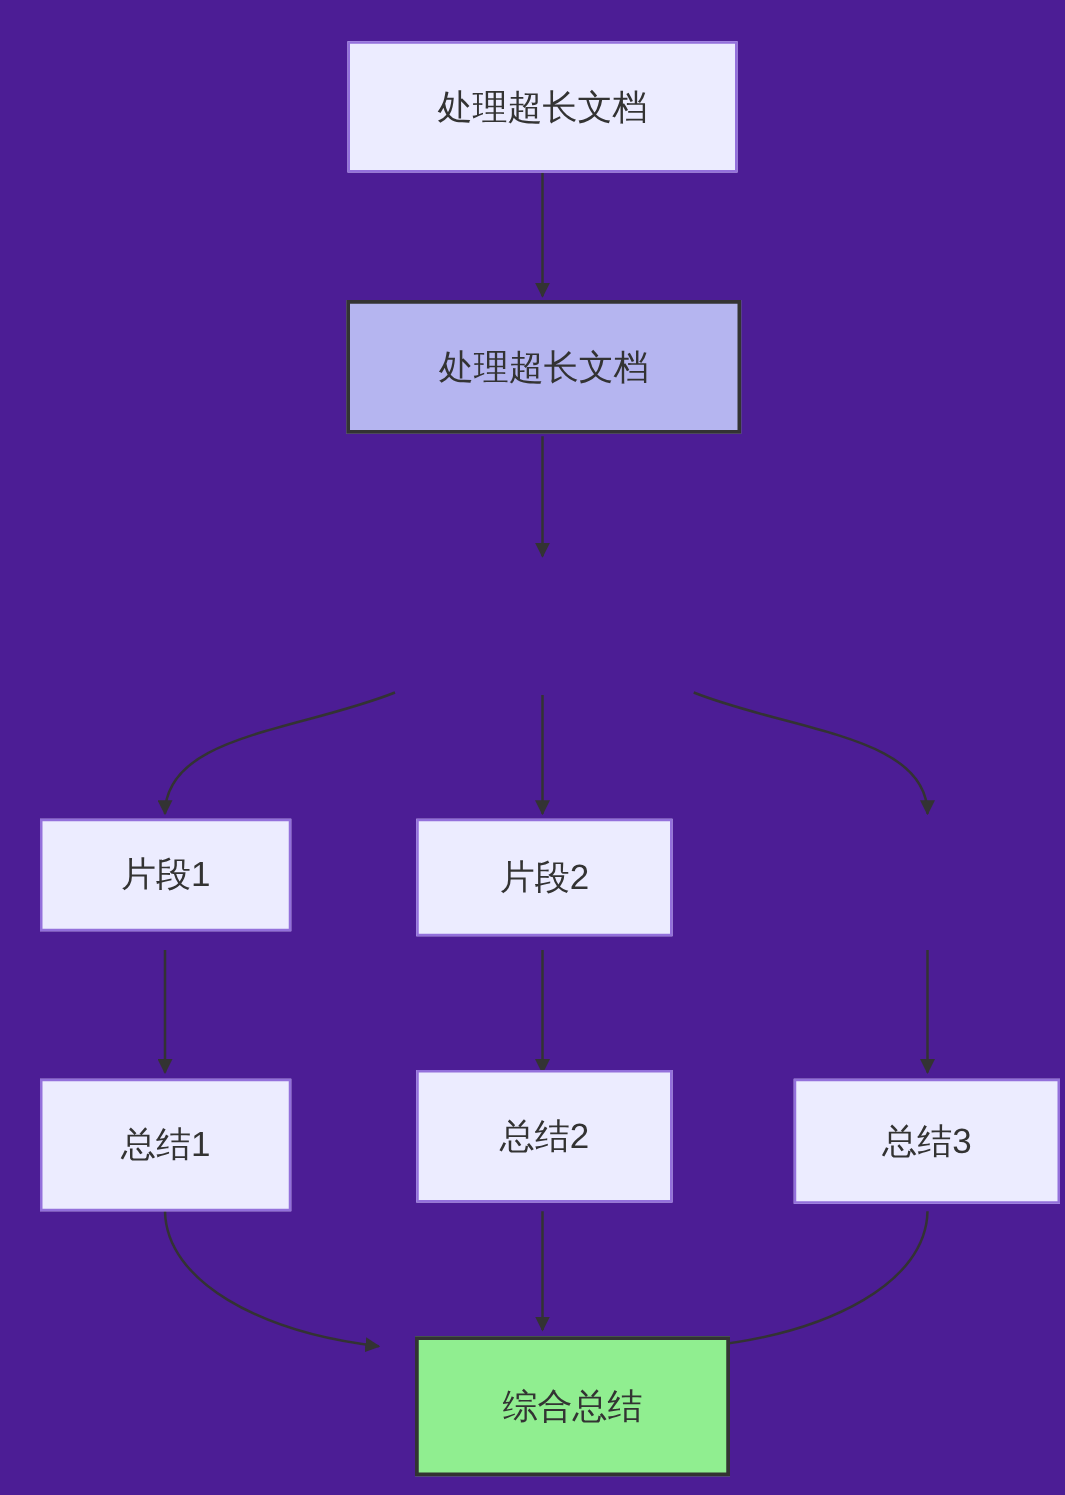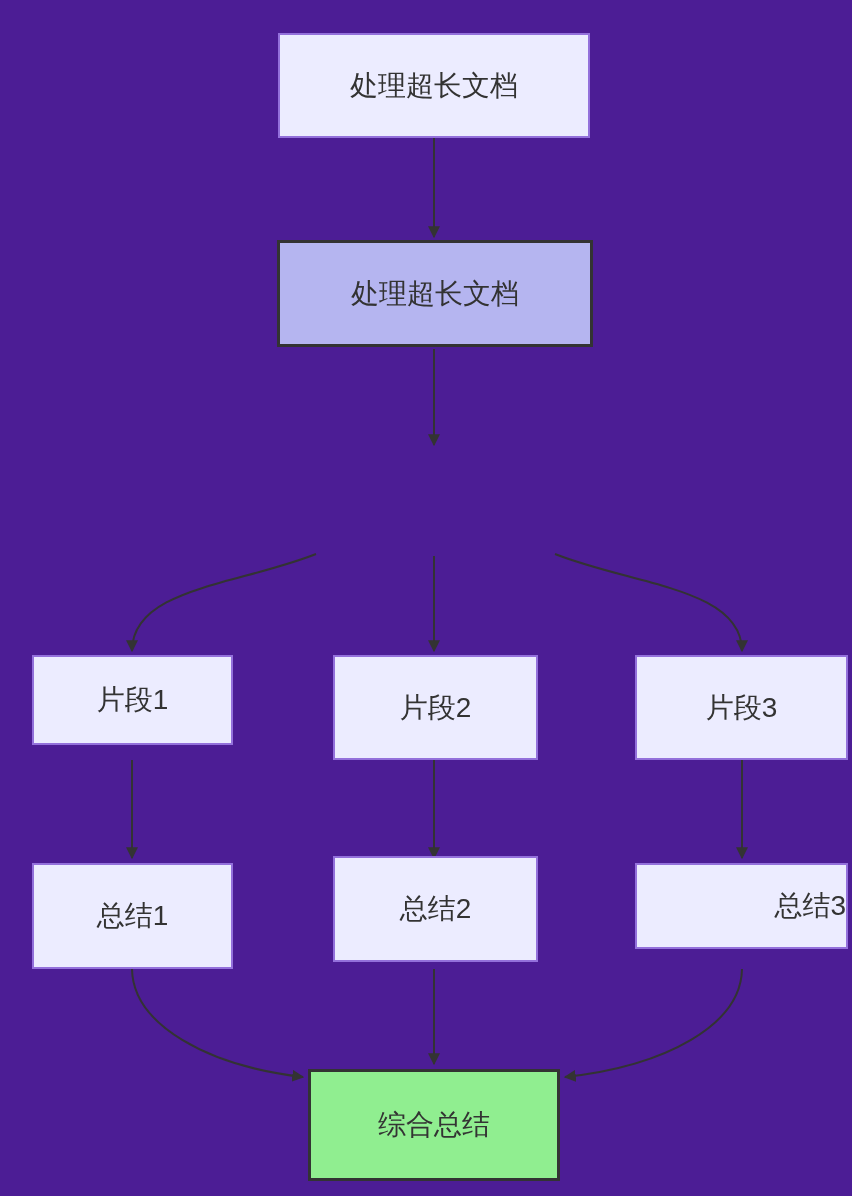--- a/index.html
+++ b/index.html
@@ -18,30 +18,30 @@
     box-sizing:border-box;
     background:#ECECFF;
     border:2px solid #9370DB;
     color:#333333;
     font-size:28px;
     line-height:1.2;
     text-align:center;
     white-space:nowrap;
   }
   .node--emphasis{background:#B5B5F0;border:3px solid #333333;}
-  .node--success{background:#90EE90;border:3px solid #333333;}
+  .node--success{background:#90EE90;border:3px solid #333333;margin-left:24px;}
   #n-doc      {left:278px;top:33px;  width:312px;height:105px;}
   #n-strategy {left:277px;top:240px; width:316px;height:107px;}
   #n-original {left:311px;top:448px; width:249px;height:108px;}
   #n-chunk1   {left:32px; top:655px; width:201px;height:90px;}
-  #n-chunk2   {left:333px;top:655px; width:205px;height:105px;}
+  #n-chunk2   {left:333px;top:655px; width:205px;height:94px;}
   #n-chunk3   {left:635px;top:655px; width:213px;height:105px;}
   #n-sum1     {left:32px; top:863px; width:201px;height:106px;}
   #n-sum2     {left:333px;top:856px; width:205px;height:106px;}
-  #n-sum3     {left:635px;top:863px; width:213px;height:86px;justify-content:flex-end;}
+  #n-sum3     {left:635px;top:863px; width:213px;height:100px;}
   #n-final    {left:308px;top:1069px;width:252px;height:112px;}
 </style>
 </head>
 <body>
 
 <div class="canvas">
 
   <svg class="edge-layer" width="852" height="1196" viewBox="0 0 852 1196" xmlns="http://www.w3.org/2000/svg">
     <defs>
       <marker id="arrow" viewBox="0 0 10 10" refX="9" refY="5" markerWidth="6" markerHeight="6" orient="auto-start-reverse">
@@ -71,23 +71,20 @@
 
 
   <div class="node" id="n-chunk1">
     <span>片段1</span>
   </div>
 
   <div class="node" id="n-chunk2">
     <span>片段2</span>
   </div>
 
-  <div class="node" id="n-chunk3">
-    <span>片段3</span>
-  </div>
 
   <div class="node" id="n-sum1">
     <span>总结1</span>
   </div>
 
   <div class="node" id="n-sum2">
     <span>总结2</span>
   </div>
 
   <div class="node" id="n-sum3">

